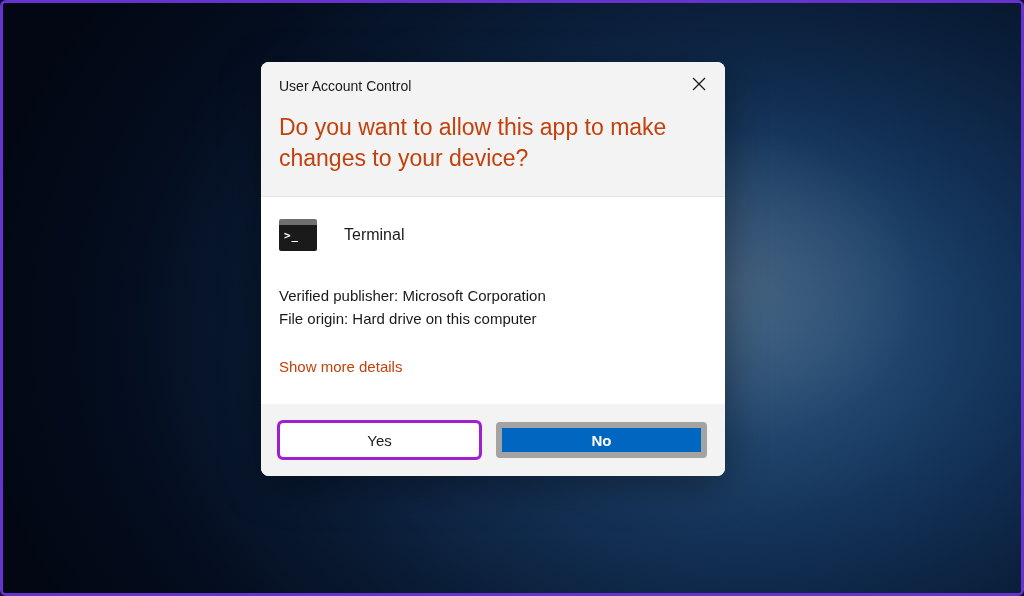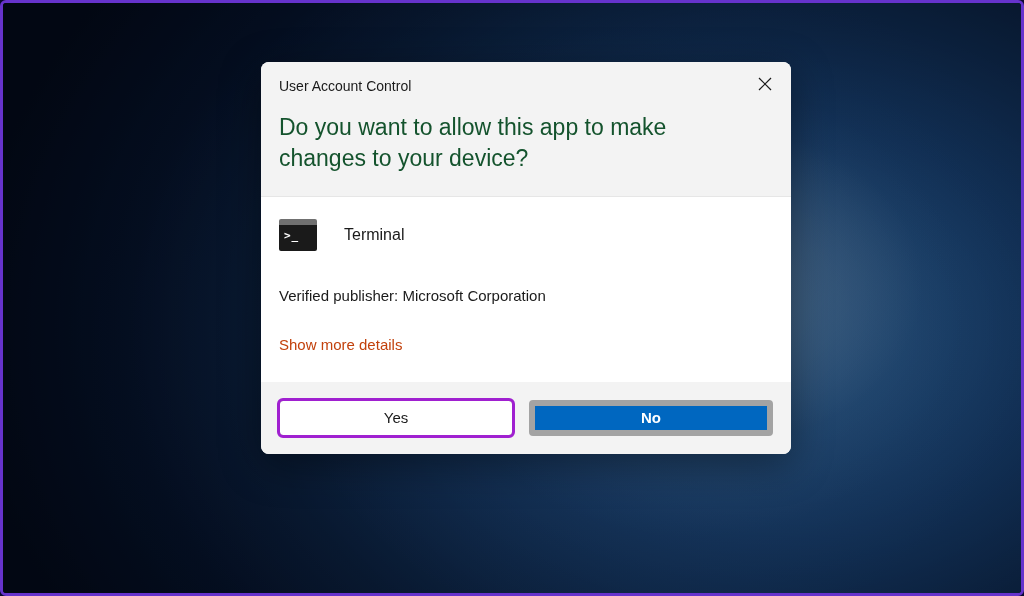--- a/index.html
+++ b/index.html
@@ -38,21 +38,21 @@
       background:
         radial-gradient(ellipse 340px 280px at 72% 48%, rgba(180,215,250,0.45) 0%, transparent 55%),
         radial-gradient(ellipse 450px 380px at 68% 52%, rgba(110,170,230,0.35) 0%, transparent 60%),
         radial-gradient(ellipse 600px 500px at 64% 56%, rgba(70,130,200,0.28) 0%, transparent 62%),
         radial-gradient(ellipse 780px 640px at 58% 60%, rgba(45,95,165,0.22) 0%, transparent 65%);
     }
     .dialog {
       position: absolute;
       left: 258px;
       top: 59px;
-      width: 530px;
+      width: 464px;
       background: #ffffff;
       border-radius: 8px;
       box-shadow: 0 10px 40px rgba(0,0,0,0.4);
       overflow: hidden;
     }
     .dialog-header {
       background: #f3f3f3;
       padding: 10px 18px 22px 18px;
       position: relative;
       border-bottom: 1px solid #e6e6e6;
@@ -76,21 +76,21 @@
       cursor: pointer;
       background: transparent;
       border: none;
     }
     .close-btn svg {
       width: 14px;
       height: 14px;
     }
     .dialog-question {
       font-size: 23px;
-      color: #14532d;
+      color: #c2410c;
       font-weight: 400;
       line-height: 1.35;
       padding-right: 30px;
     }
     .dialog-body {
       background: #ffffff;
       padding: 22px 18px 28px 18px;
     }
     .app-row {
       display: flex;
@@ -182,20 +182,21 @@
     <div class="dialog-question">Do you want to allow this app to make changes to your device?</div>
   </div>
 
   <div class="dialog-body">
     <div class="app-row">
       <div class="terminal-icon"></div>
       <div class="app-name">Terminal</div>
     </div>
     <div class="publisher-info">
       <div>Verified publisher: Microsoft Corporation</div>
+      <div>File origin: Hard drive on this computer</div>
     </div>
     <button class="show-more">Show more details</button>
   </div>
 
   <div class="dialog-footer">
     <button class="dialog-btn btn-yes">Yes</button>
     <button class="dialog-btn btn-no">No</button>
   </div>
 </div>
 

